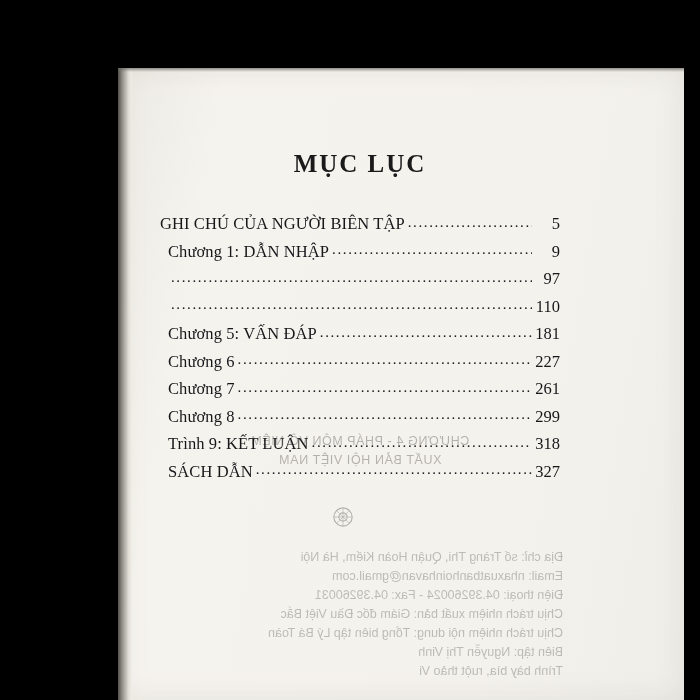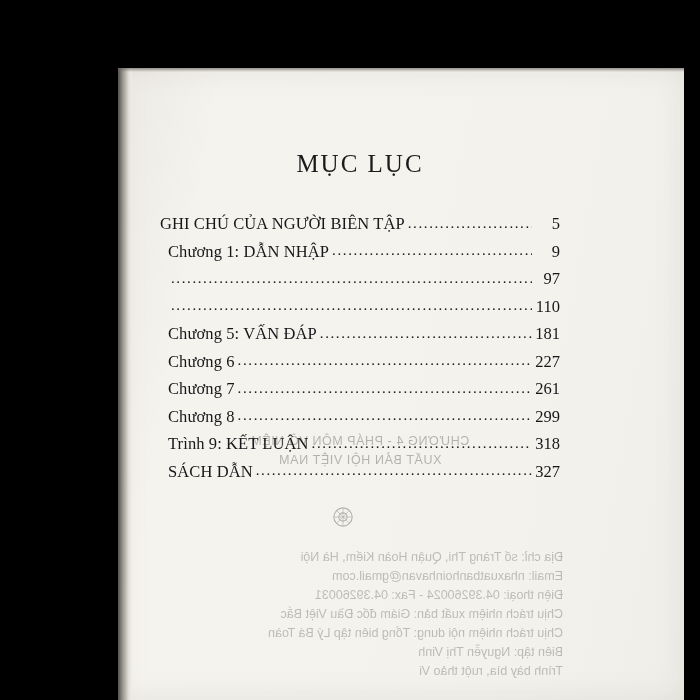--- a/index.html
+++ b/index.html
@@ -58,33 +58,33 @@
     left: 160px;
     top: 150px;
     width: 400px;
   }
 
   .toc-title {
     text-align: center;
     font-size: 25px;
     letter-spacing: 2px;
     color: #1a1a1a;
-    font-weight: 400;
+    font-weight: 700;
     margin: 0 0 38px 0;
     font-family: "Liberation Serif", serif;
   }
 
   .toc-list {
     margin: 0;
     padding: 0;
     list-style: none;
   }
   .toc-row {
     display: flex;
-    align-items: flex-end;
+    align-items: center;
     font-size: 16.5px;
     color: #17171a;
     line-height: 1.0;
     margin-bottom: 11px;
     white-space: nowrap;
   }
   .toc-row .label {
     flex: 0 0 auto;
     letter-spacing: .1px;
   }

